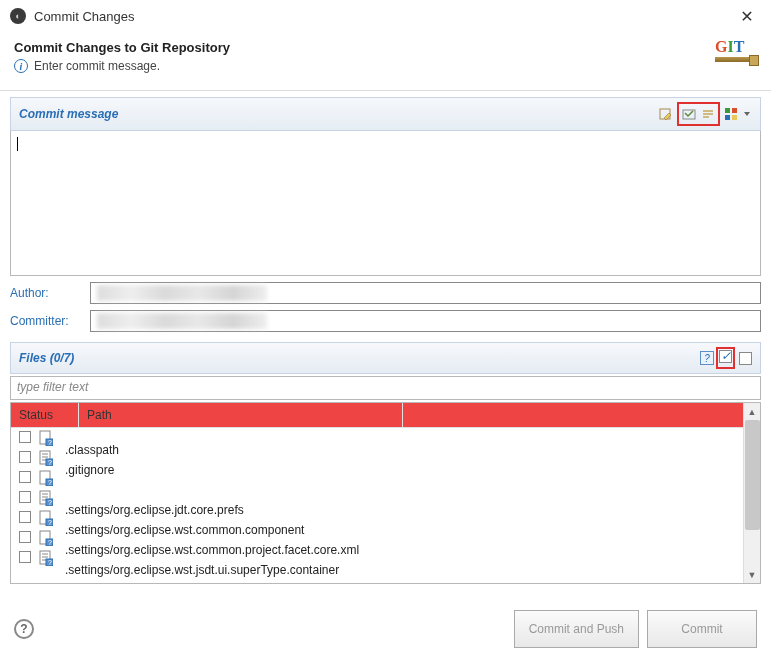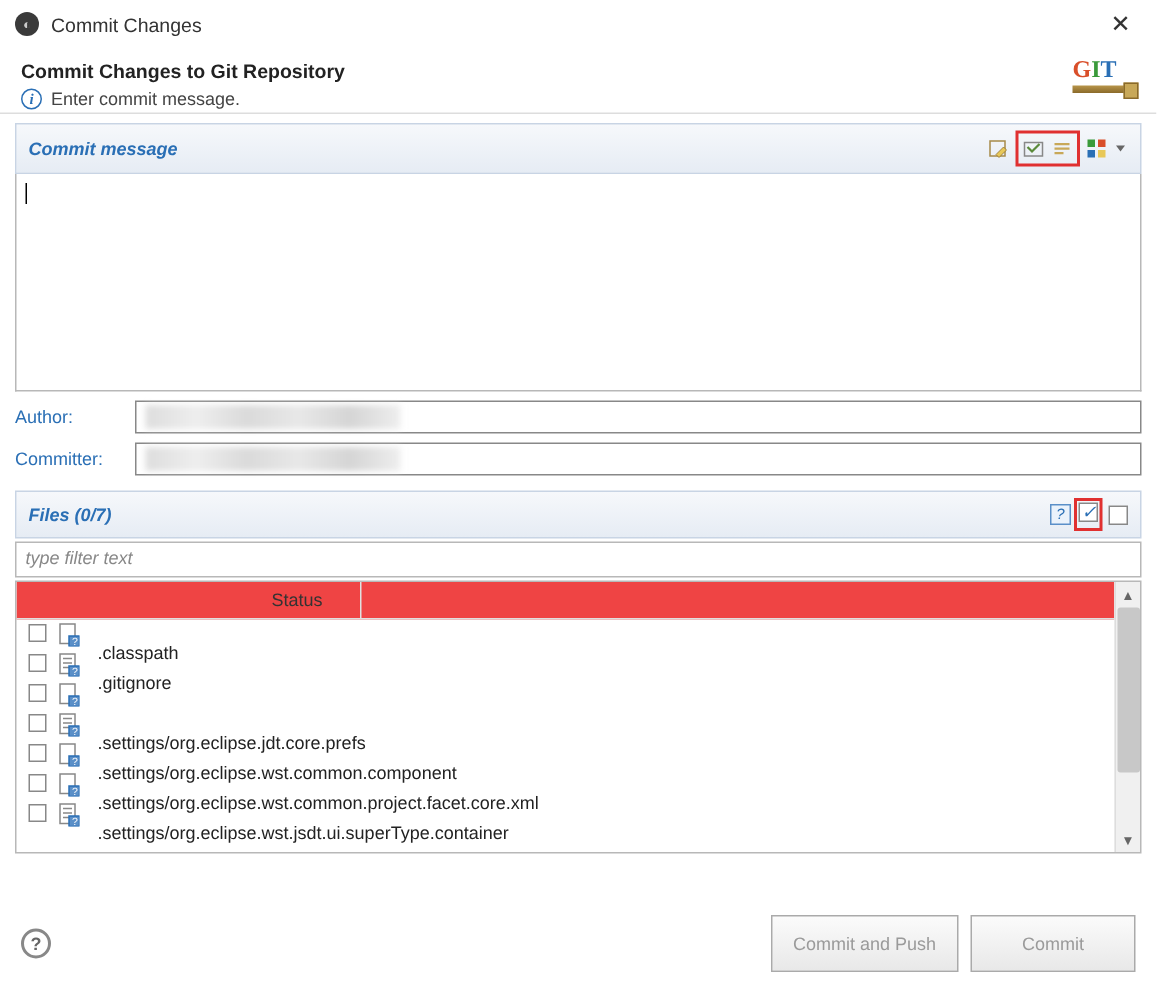--- a/index.html
+++ b/index.html
@@ -1,21 +1,21 @@
 <!DOCTYPE html>
 <html><head>
   <meta charset="utf-8">
   <style>
     * { box-sizing: border-box; margin: 0; padding: 0; }
     body { font-family: "Segoe UI", Tahoma, sans-serif; font-size: 12px; background: #fff; width: 771px; height: 666px; overflow: hidden; position: relative; }
     .titlebar { display: flex; align-items: center; padding: 6px 10px; background: #fff; }
     .titlebar-icon { width: 16px; height: 16px; background: #3a3a3a; border-radius: 50%; margin-right: 8px; display: inline-flex; align-items: center; justify-content: center; color: #ccc; font-size: 9px; }
     .titlebar-title { flex: 1; font-size: 13px; color: #333; }
     .titlebar-close { width: 28px; height: 20px; display: flex; align-items: center; justify-content: center; font-size: 16px; color: #333; cursor: pointer; }
-    .header { padding: 8px 14px 2px; border-bottom: 1px solid #ddd; position: relative; }
+    .header { padding: 8px 14px 17px; border-bottom: 1px solid #ddd; position: relative; }
     .header-title { font-weight: bold; font-size: 13px; color: #222; margin-bottom: 4px; }
     .header-msg { display: flex; align-items: center; gap: 6px; color: #444; }
     .info-icon { width: 14px; height: 14px; border-radius: 50%; border: 1px solid #2a6fb5; color: #2a6fb5; display: inline-flex; align-items: center; justify-content: center; font-size: 10px; font-style: italic; font-weight: bold; font-family: serif; }
     .git-logo { position: absolute; right: 14px; top: 6px; width: 42px; height: 32px; }
     .git-logo-text { font-family: Georgia, serif; font-size: 16px; font-weight: bold; }
     .git-g { color: #d94f2a; } .git-i { color: #3a9a3a; } .git-t { color: #2a6fb5; }
     .git-cable { height: 5px; background: linear-gradient(#b8954a,#8a6a2a); margin-top: 1px; position: relative; }
     .git-cable::after { content: ""; position: absolute; right: -2px; top: -2px; width: 8px; height: 9px; background: #c8a858; border: 1px solid #8a6a2a; }
     .section-bar { background: linear-gradient(#f6f8fb, #e6ecf4); border: 1px solid #c8d4e4; padding: 4px 8px; display: flex; align-items: center; margin: 6px 10px 0; font-style: italic; }
     .section-title { color: #2a6fb5; font-weight: bold; font-size: 12px; flex: 1; }
@@ -144,20 +144,21 @@
     <span class="cb-small" style="margin-left:2px;"></span>
   </div>
 </div>
 
 <div class="filter-input">type filter text</div>
 
 <div class="table-container">
   <div class="table-main">
     <div class="table-head">
       <div class="th th-status">Status</div>
+      <div class="th th-path">Path</div>
       <div class="th th-spacer"></div>
     </div>
     <div class="table-body" id="table-body">
         <div class="tr">
           <span class="td-check"><span class="chk"></span></span>
           <span class="td-icon">
             <span class="file-icon"><svg width="14" height="16">
                 <rect x="1" y="1" width="10" height="13" fill="#fff" stroke="#888"></rect>
                 <rect x="7" y="9" width="7" height="7" fill="#5a8fc8" stroke="#2a6fb5"></rect>
                 <text x="9" y="15" font-size="7" fill="#fff">?</text>

